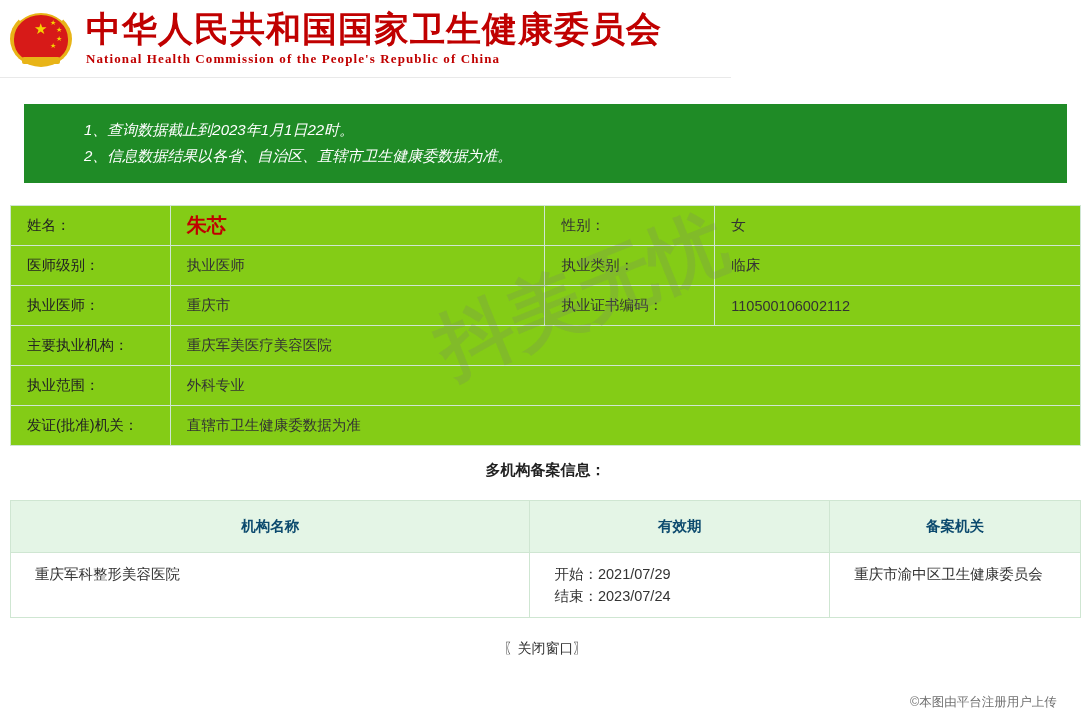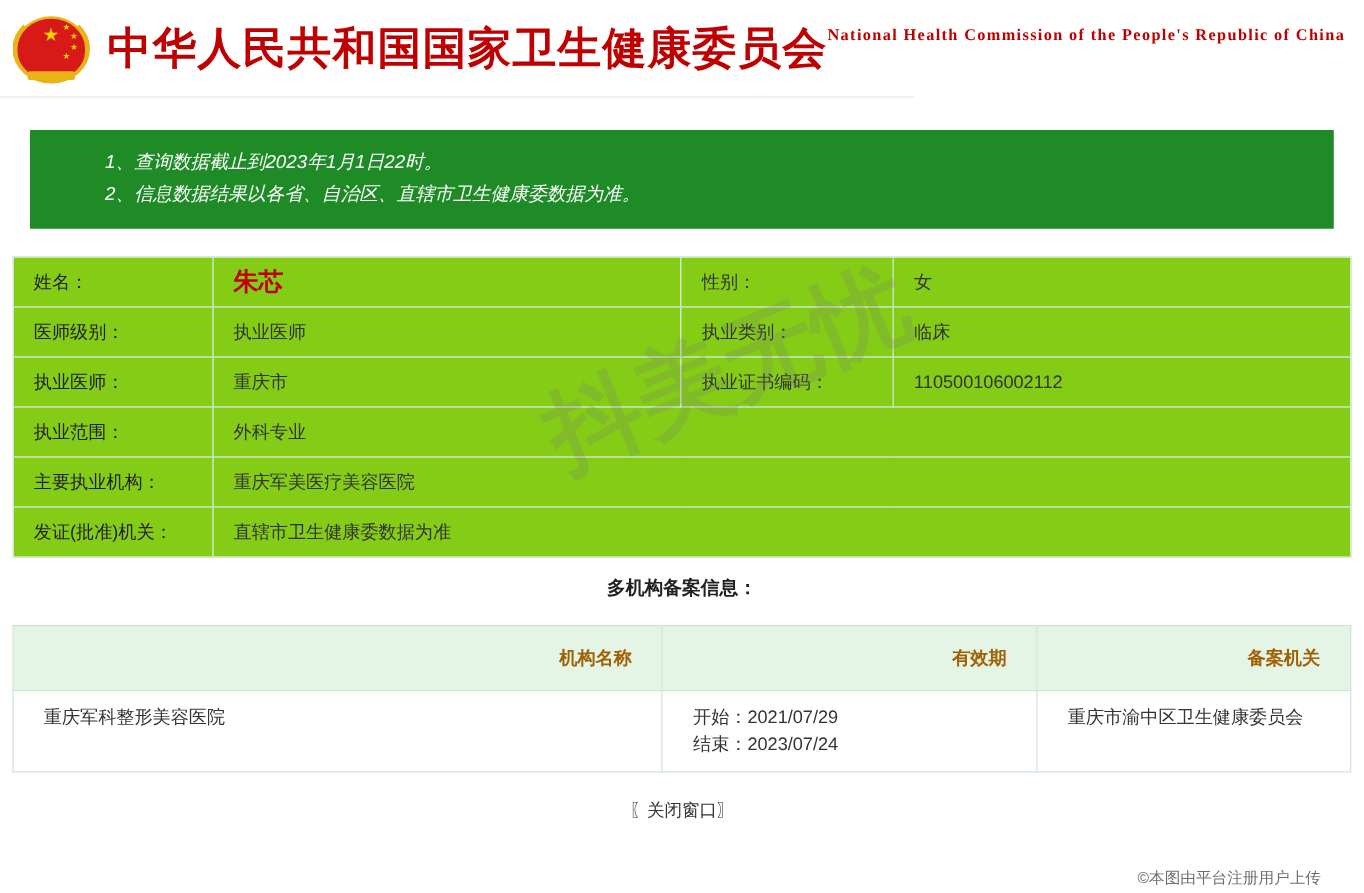--- a/index.html
+++ b/index.html
@@ -70,21 +70,21 @@
   .emblem .s3 { left: 46px; top: 19px; }
   .emblem .s4 { left: 46px; top: 28px; }
   .emblem .s5 { left: 40px; top: 35px; }
   .emblem .base {
     position: absolute;
     left: 12px; top: 50px;
     width: 38px; height: 7px;
     background: #e8b417;
     border-radius: 2px;
   }
-  .title-block { display: flex; flex-direction: row; justify-content: center; }
+  .title-block { display: flex; flex-direction: column; justify-content: center; }
   .title-cn {
     color: #c00000;
     font-size: 35px;
     font-weight: bold;
     letter-spacing: 1px;
     line-height: 40px;
     white-space: nowrap;
     font-family: "Liberation Serif", serif;
   }
   .title-en {
@@ -156,25 +156,25 @@
   .rec-table {
     margin: 4px 10px 0 10px;
     width: 1071px;
     border-collapse: collapse;
     font-size: 14.5px;
     color: #333;
   }
   .rec-table th {
     background: #e4f5e6;
     border: 1px solid #cfe6d2;
-    text-align: right;
+    text-align: center;
     font-weight: bold;
     height: 42px;
     padding: 16px 24px;
-    color: #a16207;
+    color: #0c4a6e;
   }
   .rec-table td {
     border: 1px solid #cfe6d2;
     padding: 10px 24px;
     vertical-align: top;
     background: #ffffff;
     line-height: 22px;
   }
   .col-org { width: 520px; }
   .col-valid { width: 300px; }
@@ -253,26 +253,26 @@
       <td class="label2">执业类别：</td>
       <td class="value2">临床</td>
     </tr>
     <tr>
       <td class="label">执业医师：</td>
       <td class="value">重庆市</td>
       <td class="label2">执业证书编码：</td>
       <td class="value2">110500106002112</td>
     </tr>
     <tr>
+      <td class="label">主要执业机构：</td>
+      <td class="value" colspan="3">重庆军美医疗美容医院</td>
+    </tr>
+    <tr>
       <td class="label">执业范围：</td>
       <td class="value" colspan="3">外科专业</td>
-    </tr>
-    <tr>
-      <td class="label">主要执业机构：</td>
-      <td class="value" colspan="3">重庆军美医疗美容医院</td>
     </tr>
     <tr>
       <td class="label">发证(批准)机关：</td>
       <td class="value" colspan="3">直辖市卫生健康委数据为准</td>
     </tr>
     <tr class="section-title-row">
       <td colspan="4">多机构备案信息：</td>
     </tr>
   </tbody>
     </table>

